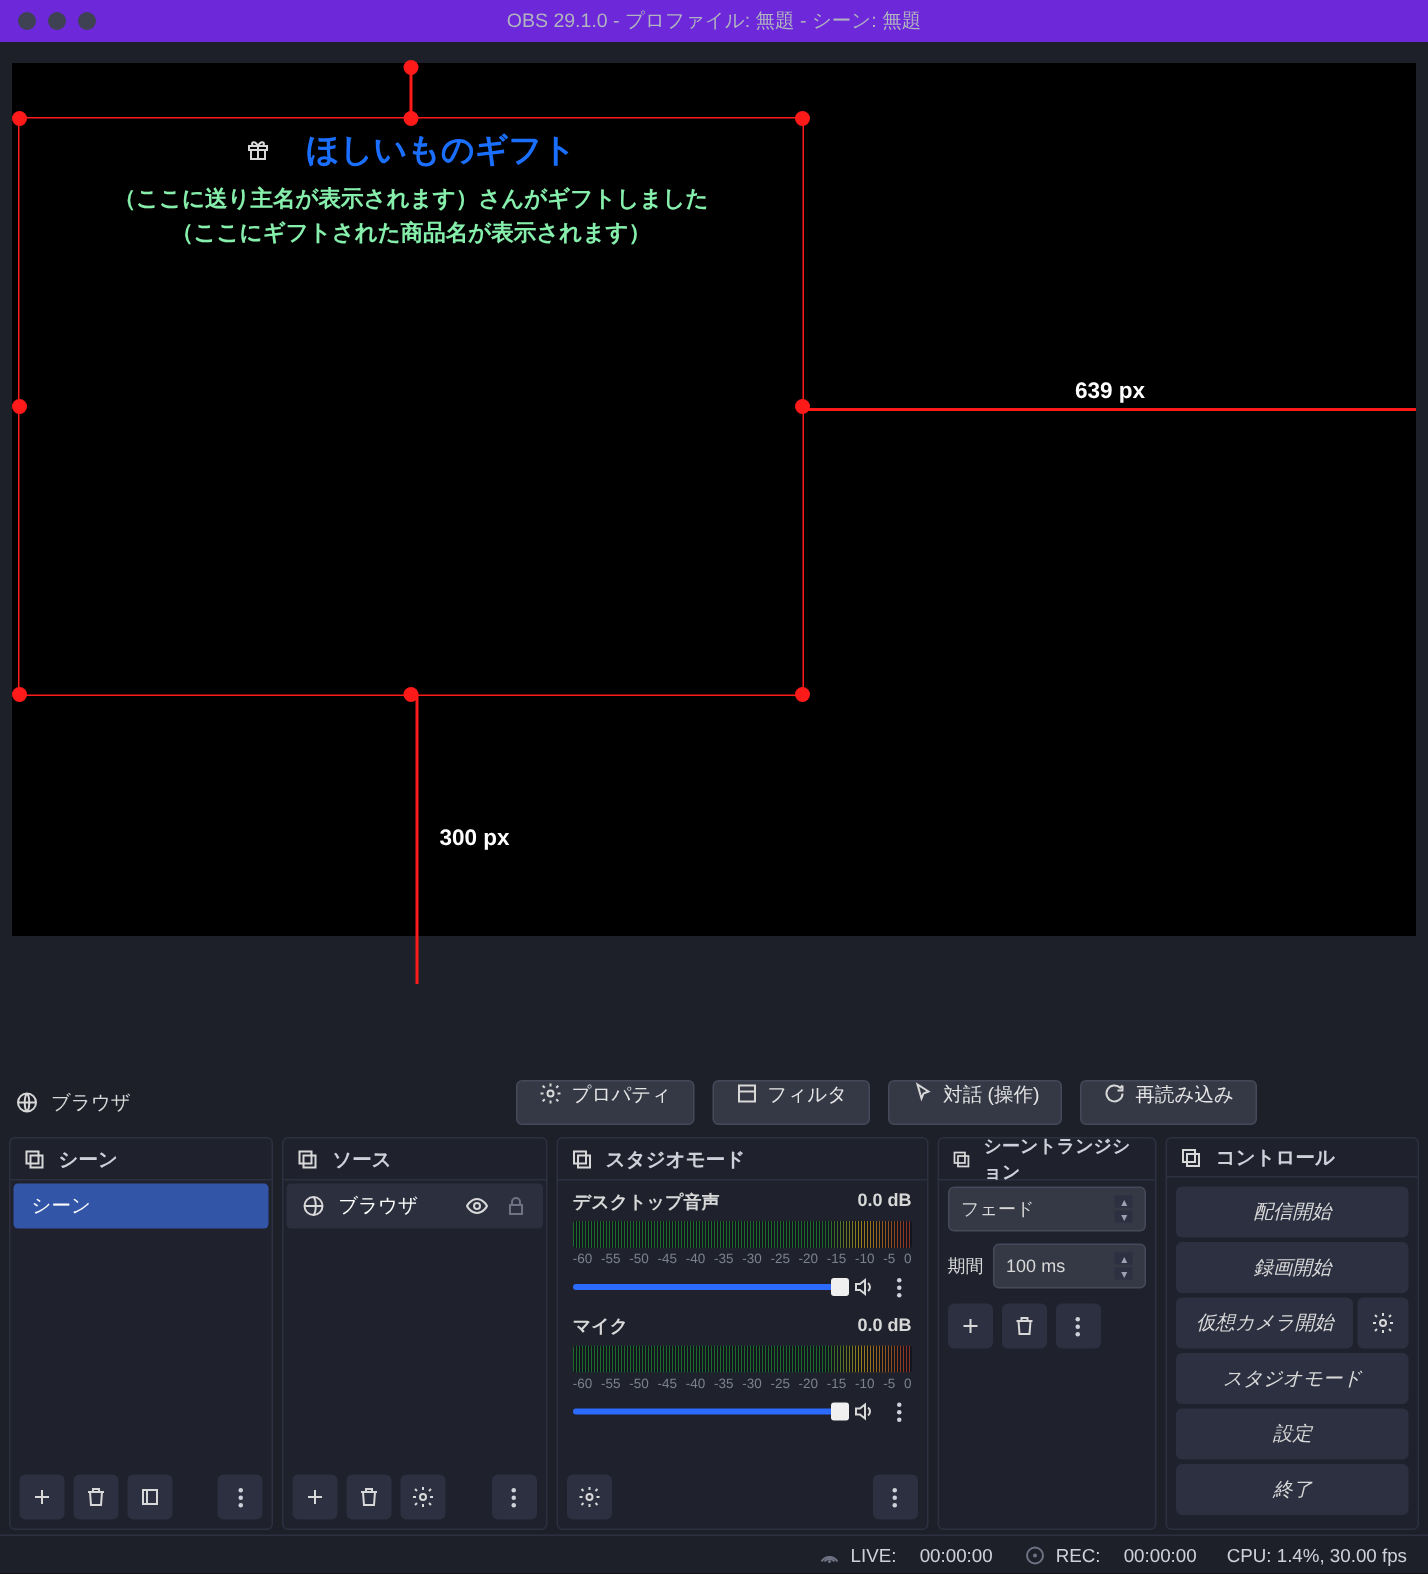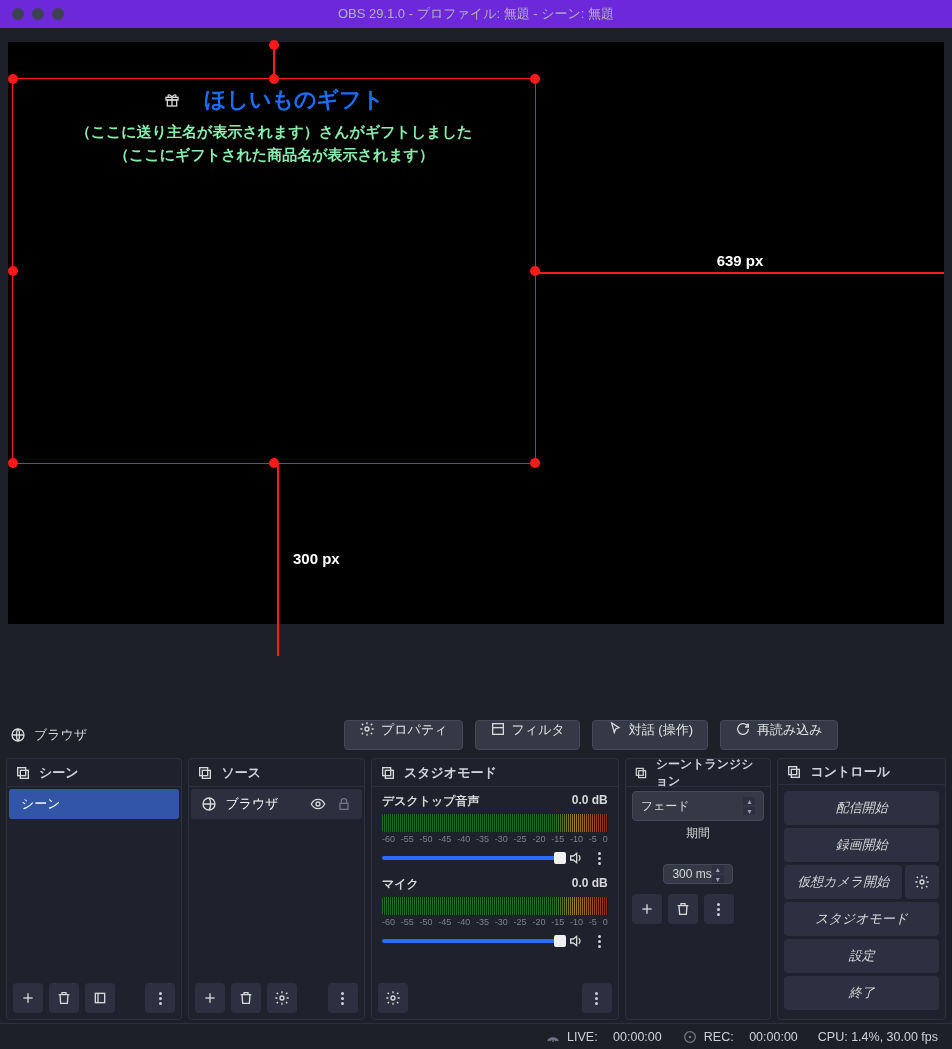--- a/index.html
+++ b/index.html
@@ -66,21 +66,21 @@
 .slider { flex:1; height:4px; background:#2d6bff; border-radius:2px; position:relative; }
 .slider .thumb { position:absolute; right:-6px; top:-4px; width:12px; height:12px; background:#f0f0f0; border-radius:2px; }
 .vdots { width:16px; display:flex; flex-direction:column; align-items:center; gap:2px; cursor:pointer;}
 .vdots span { width:3px; height:3px; background:#cfd1da; border-radius:50%; }
 .spk { cursor:pointer; }
 
 
 .sel { background:#353845; border:1px solid #46495a; border-radius:4px; height:30px; display:flex; align-items:center; padding:0 8px; justify-content:space-between; margin:4px 6px; font-size:12px;}
 .steppers { display:flex; flex-direction:column; gap:2px; }
 .step { width:12px; height:8px; background:#2d3040; display:flex; align-items:center; justify-content:center; font-size:8px; color:#9da1b0; cursor:pointer; }
-.trans-row { display:flex; align-items:center; gap:18px; padding:0 6px; font-size:12px;flex-direction:column; }
+.trans-row { display:flex; align-items:center; gap:6px; padding:0 6px; font-size:12px; }
 .trans-btns { display:flex; gap:6px; padding:6px; }
 
 
 .ctrl .btn-wide { background:#2d3040; border-radius:4px; height:34px; display:flex; align-items:center; justify-content:center; margin-bottom:3px; cursor:pointer; font-size:13px; }
 .ctrl .split { display:flex; gap:3px; margin-bottom:3px;}
 .ctrl .split .btn-wide { flex:1; margin:0; }
 .ctrl .split .squareR { width:34px; height:34px; background:#2d3040; border-radius:4px; display:flex; align-items:center; justify-content:center; cursor:pointer;}
 .ctrl-col { padding:6px;font-style:italic; }
 
 
@@ -395,21 +395,21 @@
       <div class="sel">
         <span>フェード</span>
         <div class="steppers">
             <div class="step">▴</div>
             <div class="step">▾</div>
           </div>
       </div>
       <div class="trans-row">
         <span>期間</span>
         <div class="sel" style="flex:1; margin:4px 0;">
-          <span>300 ms</span>
+          <span>100 ms</span>
           <div class="steppers">
               <div class="step">▴</div>
               <div class="step">▾</div>
             </div>
         </div>
       </div>
       <div class="trans-btns">
         <div class="sq">
             <svg class="ico" viewBox="0 0 24 24">
               <line x1="12" y1="5" x2="12" y2="19"></line>

